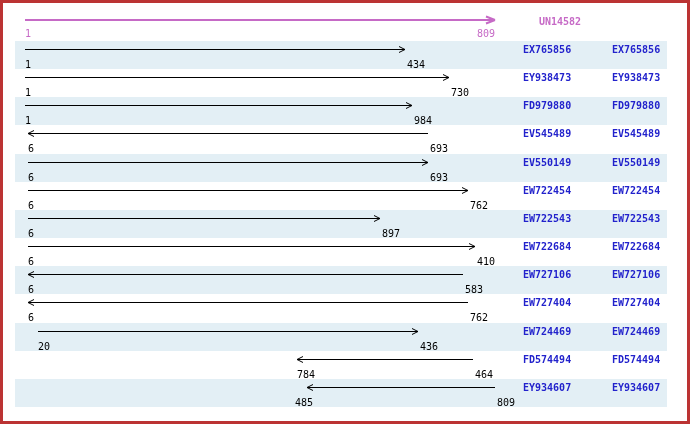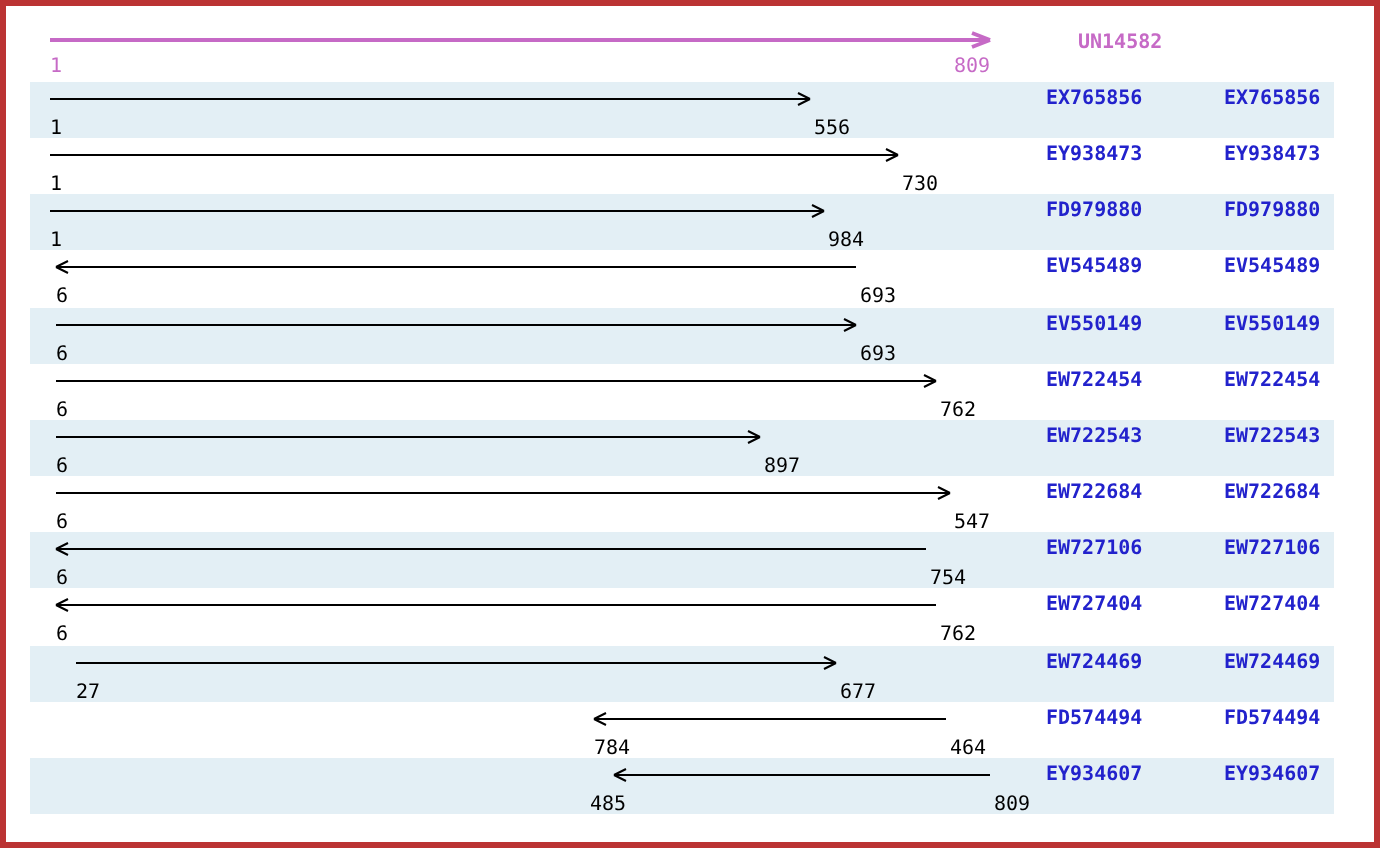--- a/index.html
+++ b/index.html
@@ -57,21 +57,21 @@
     <span id="ruler-name">UN14582</span>
   </div>
   <div id="rows-layer">
       <div class="row" style="top: 38px; height: 28px;">
         <div class="rowbg"></div>
         <svg class="rowsvg" width="520" height="28">
           <line x1="22" y1="8.5" x2="402" y2="8.5" stroke="#000000" stroke-width="1"></line>
           <path d="M402,8.5 l-6,-3 M402,8.5 l-6,3" stroke="#000000" stroke-width="1" fill="none"></path>
         </svg>
         <span class="num" style="left:22px">1</span>
-        <span class="num" style="left:404px">556</span>
+        <span class="num" style="left:404px">434</span>
         <span class="acc c1">EX765856</span>
         <span class="acc c2">EX765856</span>
       </div>
       <div class="row" style="top: 66px; height: 28px;">
         <svg class="rowsvg" width="520" height="28">
           <line x1="22" y1="8.5" x2="446" y2="8.5" stroke="#000000" stroke-width="1"></line>
           <path d="M446,8.5 l-6,-3 M446,8.5 l-6,3" stroke="#000000" stroke-width="1" fill="none"></path>
         </svg>
         <span class="num" style="left:22px">1</span>
         <span class="num" style="left:448px">730</span>
@@ -130,53 +130,53 @@
         <span class="num" style="left:379px">897</span>
         <span class="acc c1">EW722543</span>
         <span class="acc c2">EW722543</span>
       </div>
       <div class="row" style="top: 235px; height: 28px;">
         <svg class="rowsvg" width="520" height="28">
           <line x1="25" y1="8.5" x2="472" y2="8.5" stroke="#000000" stroke-width="1"></line>
           <path d="M472,8.5 l-6,-3 M472,8.5 l-6,3" stroke="#000000" stroke-width="1" fill="none"></path>
         </svg>
         <span class="num" style="left:25px">6</span>
-        <span class="num" style="left:474px">547</span>
+        <span class="num" style="left:474px">410</span>
         <span class="acc c1">EW722684</span>
         <span class="acc c2">EW722684</span>
       </div>
       <div class="row" style="top: 263px; height: 28px;">
         <div class="rowbg"></div>
         <svg class="rowsvg" width="520" height="28">
           <line x1="25" y1="8.5" x2="460" y2="8.5" stroke="#000000" stroke-width="1"></line>
           <path d="M25,8.5 l6,-3 M25,8.5 l6,3" stroke="#000000" stroke-width="1" fill="none"></path>
         </svg>
         <span class="num" style="left:25px">6</span>
-        <span class="num" style="left:462px">754</span>
+        <span class="num" style="left:462px">583</span>
         <span class="acc c1">EW727106</span>
         <span class="acc c2">EW727106</span>
       </div>
       <div class="row" style="top: 291px; height: 29px;">
         <svg class="rowsvg" width="520" height="29">
           <line x1="25" y1="8.5" x2="465" y2="8.5" stroke="#000000" stroke-width="1"></line>
           <path d="M25,8.5 l6,-3 M25,8.5 l6,3" stroke="#000000" stroke-width="1" fill="none"></path>
         </svg>
         <span class="num" style="left:25px">6</span>
         <span class="num" style="left:467px">762</span>
         <span class="acc c1">EW727404</span>
         <span class="acc c2">EW727404</span>
       </div>
       <div class="row" style="top: 320px; height: 28px;">
         <div class="rowbg"></div>
         <svg class="rowsvg" width="520" height="28">
           <line x1="35" y1="8.5" x2="415" y2="8.5" stroke="#000000" stroke-width="1"></line>
           <path d="M415,8.5 l-6,-3 M415,8.5 l-6,3" stroke="#000000" stroke-width="1" fill="none"></path>
         </svg>
-        <span class="num" style="left:35px">27</span>
-        <span class="num" style="left:417px">677</span>
+        <span class="num" style="left:35px">20</span>
+        <span class="num" style="left:417px">436</span>
         <span class="acc c1">EW724469</span>
         <span class="acc c2">EW724469</span>
       </div>
       <div class="row" style="top: 348px; height: 28px;">
         <svg class="rowsvg" width="520" height="28">
           <line x1="294" y1="8.5" x2="470" y2="8.5" stroke="#000000" stroke-width="1"></line>
           <path d="M294,8.5 l6,-3 M294,8.5 l6,3" stroke="#000000" stroke-width="1" fill="none"></path>
         </svg>
         <span class="num" style="left:294px">784</span>
         <span class="num" style="left:472px">464</span>

